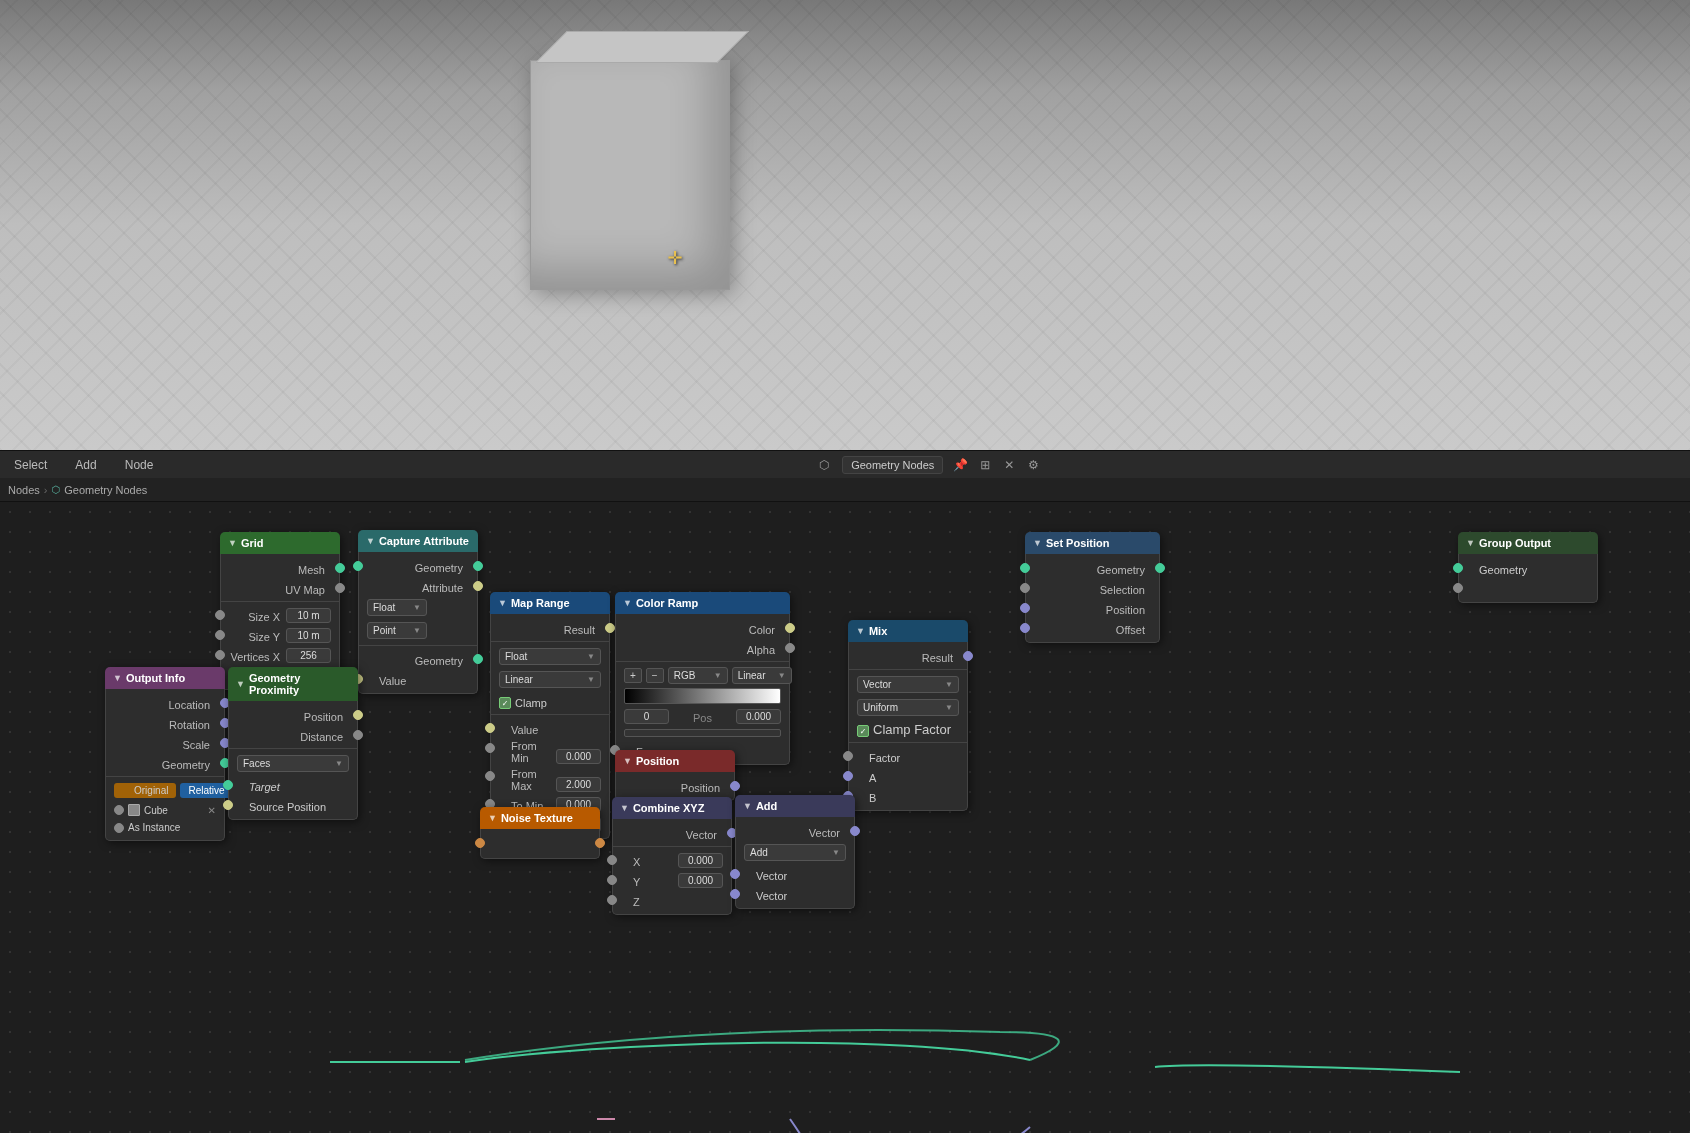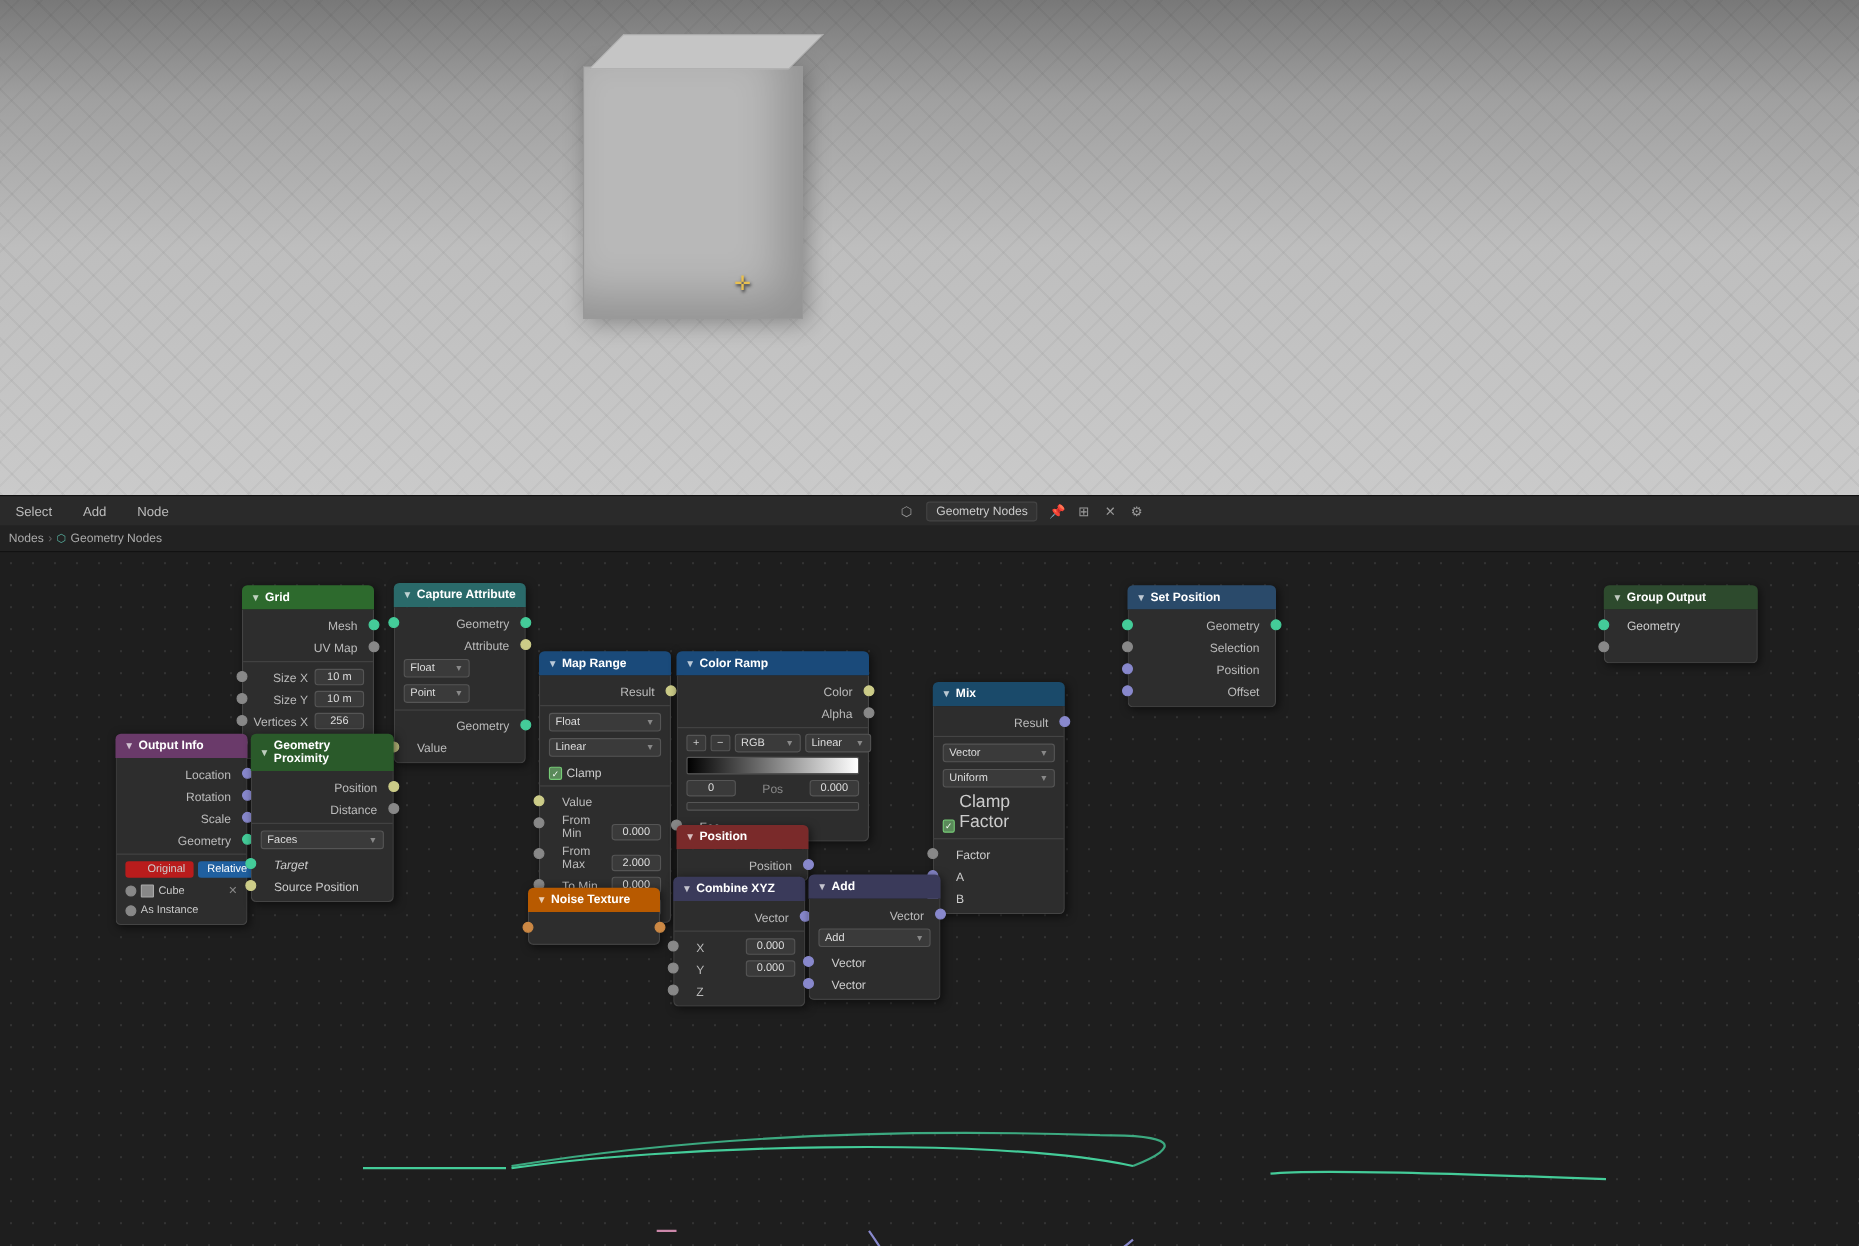--- a/index.html
+++ b/index.html
@@ -295,21 +295,21 @@
     .node-noise .node-header { background: #6a4a1a; }
 
     
     .tab-button {
       padding: 2px 8px;
       border-radius: 3px;
       font-size: 10px;
       cursor: pointer;
       border: none;
     }
-    .tab-original { background: #b91c1c; color: #ccc; padding-left: 20px; }
+    .tab-original { background: #a16207; color: #ccc; padding-left: 20px; }
     .tab-relative { background: #2060a0; color: #fff; }
 
     
     .node-obj-bottom {
       padding: 3px 8px;
       display: flex;
       align-items: center;
       gap: 4px;
       font-size: 10px;
       color: #ccc;
@@ -650,21 +650,21 @@
           </div>
         </div>
         <div class="node-row" style="padding:3px 8px;">
           <div class="node-dropdown" style="width:100%;">
             <span>Uniform</span>
             <span class="node-dropdown-arrow">▼</span>
           </div>
         </div>
         <div class="node-row">
           <span class="node-checkbox">✓</span>
-          <span style="margin-left:4px;font-size:16px;">Clamp Factor</span>
+          <span style="margin-left:4px;font-size:13px;">Clamp Factor</span>
         </div>
         <div class="node-divider"></div>
         <div class="node-row">
           <span class="socket socket-left socket-gray" style="top:5px;"></span>
           <span style="padding-left:12px;">Factor</span>
         </div>
         <div class="node-row">
           <span class="socket socket-left socket-blue" style="top:5px;"></span>
           <span style="padding-left:12px;">A</span>
         </div>

